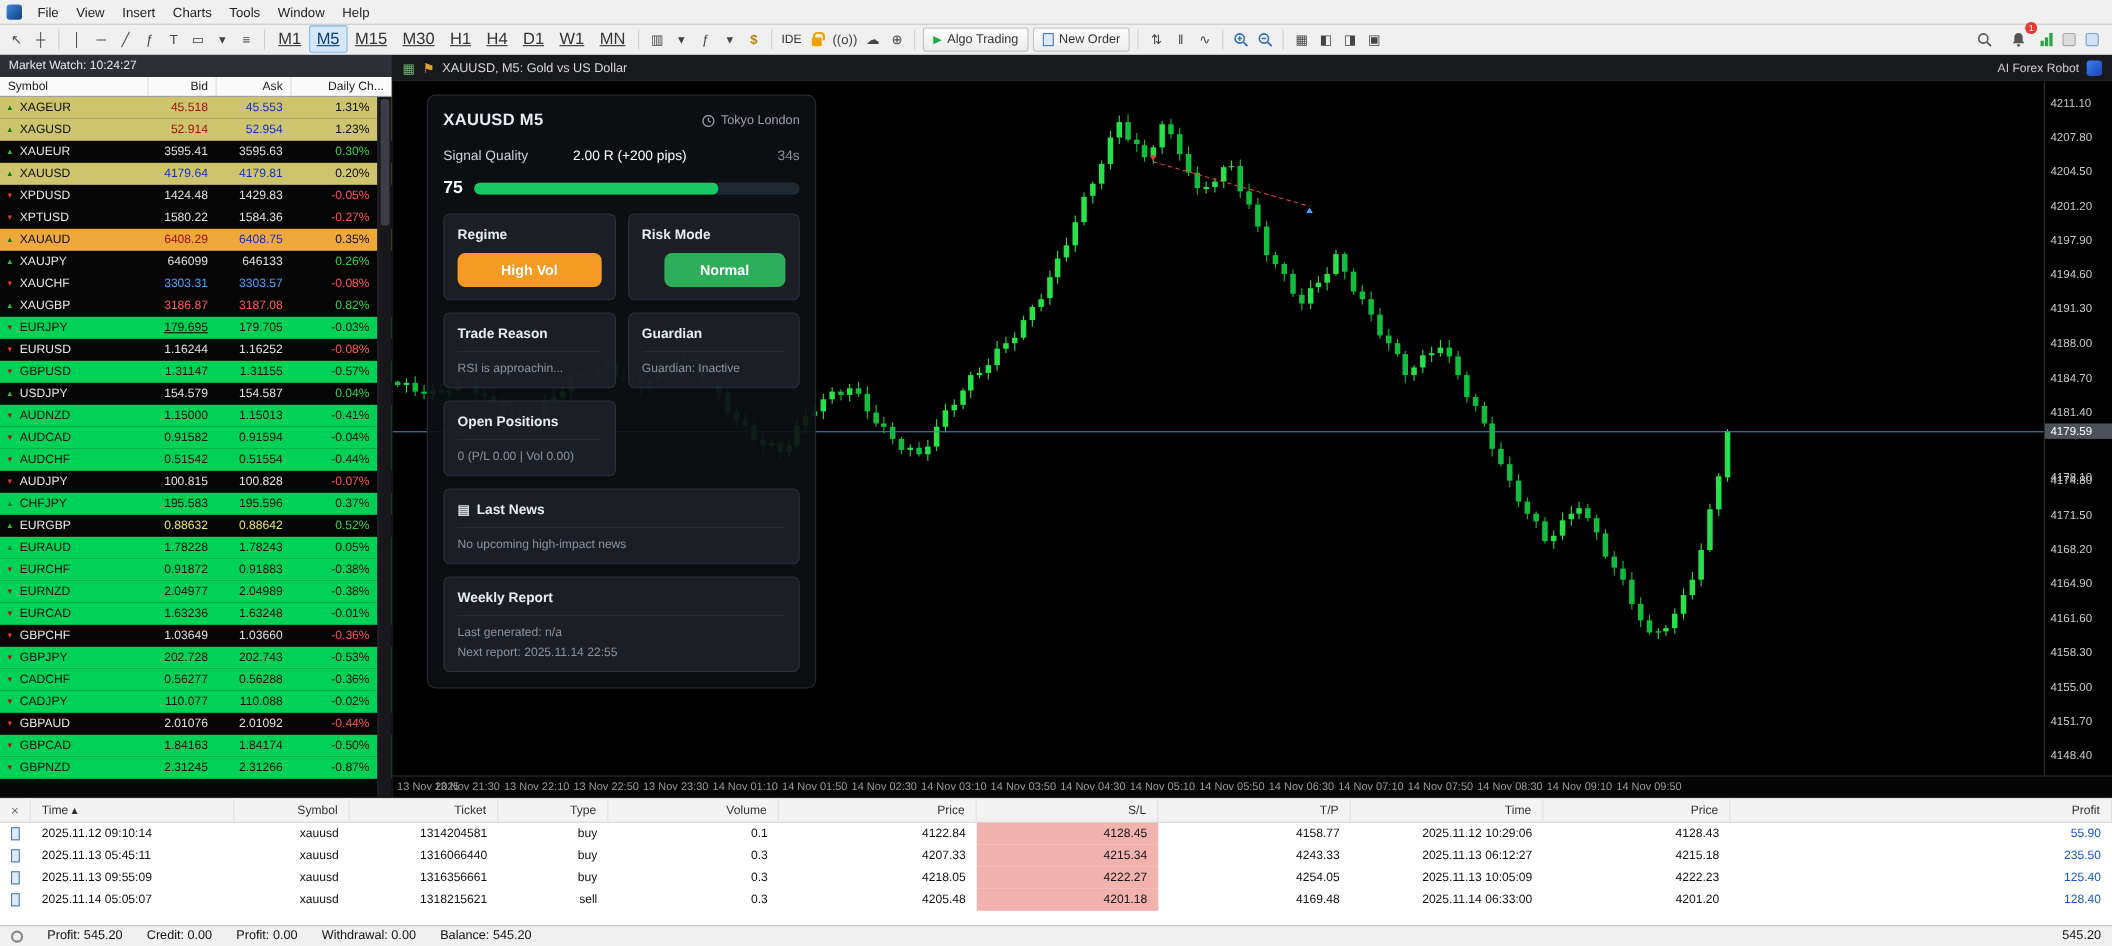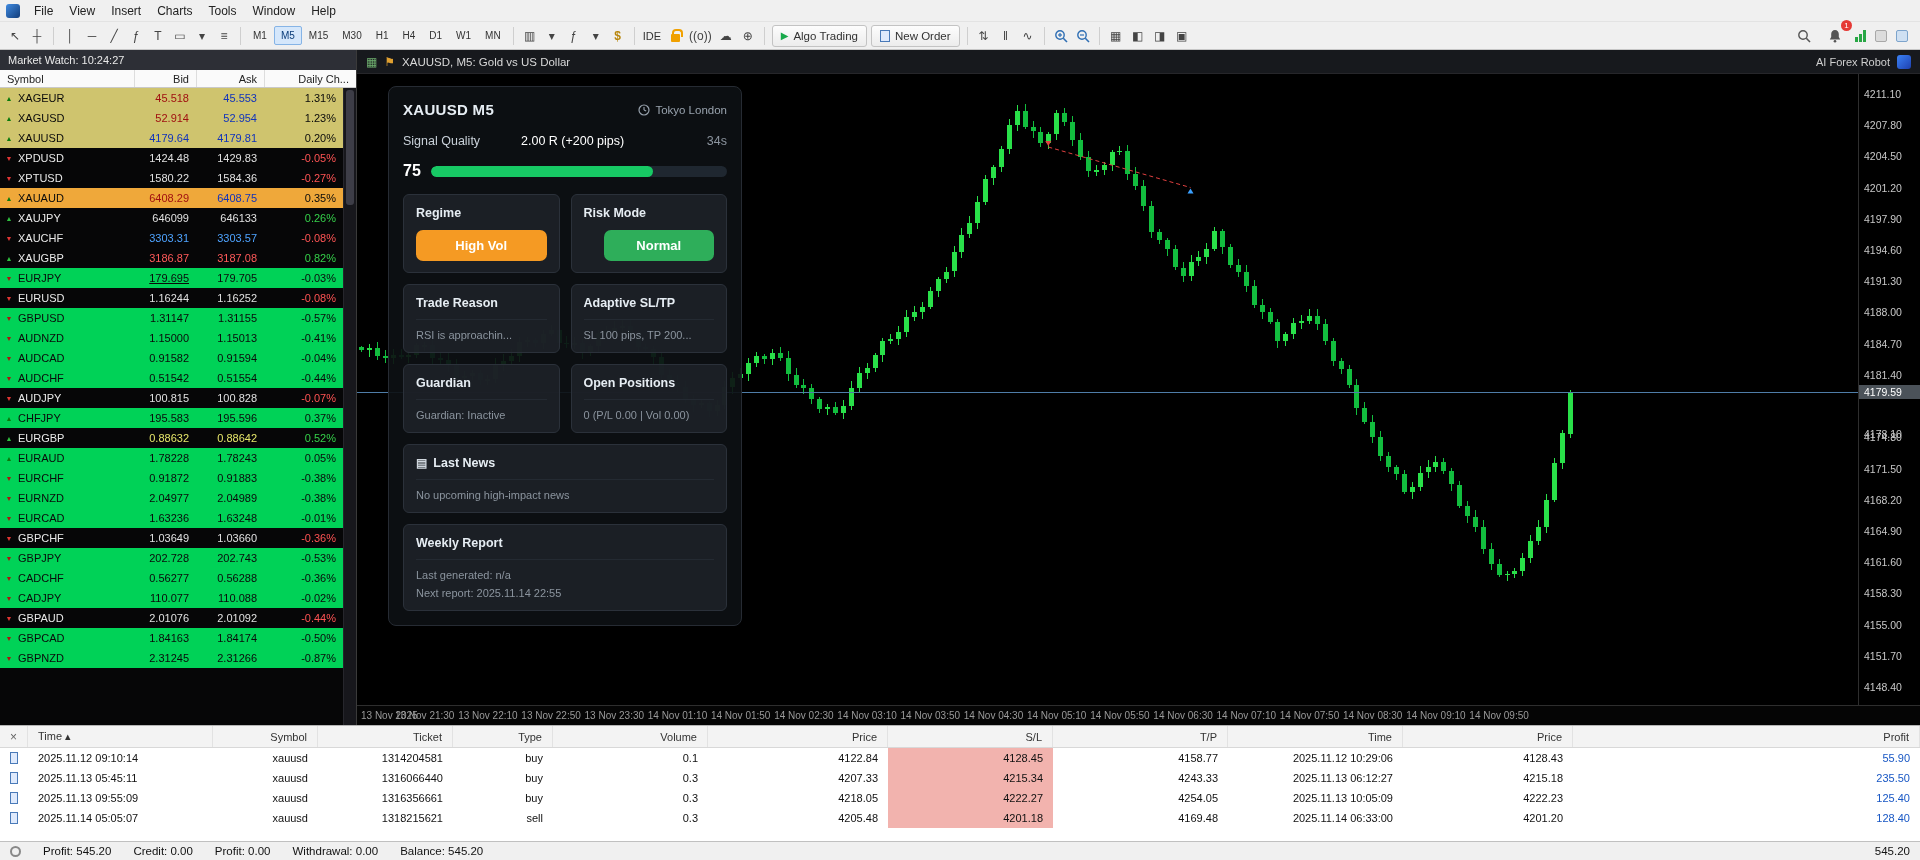--- a/index.html
+++ b/index.html
@@ -11,21 +11,21 @@
   .appicon{width:14px;height:14px;border-radius:3px;background:linear-gradient(135deg,#3f8ae0,#123d7a);margin-right:6px;}
   .menu-item{padding:2px 8px;color:#222;cursor:default;}
 
   
   .toolbar{height:28px;background:#f0f0f0;border-bottom:1px solid #c6c6c6;display:flex;align-items:center;padding:0 4px;}
   .tb-group{display:flex;align-items:center;}
   .tb-btn{min-width:22px;height:22px;display:flex;align-items:center;justify-content:center;color:#444;font-size:12px;padding:0 3px;border-radius:2px;}
   .tb-btn.gold{color:#b8860b;font-weight:bold;}
   .tb-btn.txt{font-size:11px;color:#333;}
   .tb-sep{width:1px;height:18px;background:#cfcfcf;margin:0 5px;}
-  .tf{font-size:10px;color:#333;padding:3px 6px;border-radius:2px;border:1px solid transparent;}
+  .tf{font-size:15px;color:#333;padding:3px 6px;border-radius:2px;border:1px solid transparent;text-decoration:underline;}
   .tf.active{background:#d5e7fb;border-color:#86b4e6;color:#0b3d7a;}
   .tb-wide{height:22px;display:flex;align-items:center;gap:5px;padding:0 8px;border:1px solid #c3c3c3;border-radius:3px;background:linear-gradient(#fdfdfd,#ececec);color:#333;font-size:11.5px;margin:0 2px;}
   .play-ico{color:#18a94b;font-size:10px;}
   .doc-ico{width:10px;height:12px;border:1px solid #4a7ab8;background:#dfeafc;display:inline-block;}
   .lock-ico{width:9px;height:8px;background:#f0a000;border-radius:1px;position:relative;margin-top:4px;display:inline-block;}
   .lock-ico:before{content:"";position:absolute;top:-5px;left:1px;width:7px;height:6px;border:2px solid #f0a000;border-bottom:none;border-radius:4px 4px 0 0;}
   .tb-right{margin-left:auto;display:flex;align-items:center;gap:9px;padding-right:8px;}
   .bell-wrap{position:relative;}
   .badge{position:absolute;top:-5px;right:-6px;background:#e53935;color:#fff;font-size:8px;min-width:11px;height:11px;border-radius:6px;display:flex;align-items:center;justify-content:center;padding:0 2px;}
   .levels-ico{display:flex;align-items:flex-end;gap:1px;height:12px;}
@@ -259,20 +259,27 @@
           <span class="num" style="color: rgb(17, 51, 187);">45.553</span>
           <span class="num" style="color: rgb(10, 10, 10);">1.31%</span>
         </div>
         <div class="mw-row bg-khaki">
           <span class="arr" style="color: rgb(10, 122, 10);">▲</span>
           <span style="color: rgb(10, 10, 10);">XAGUSD</span>
           <span class="num" style="color: rgb(160, 16, 16);">52.914</span>
           <span class="num" style="color: rgb(17, 51, 187);">52.954</span>
           <span class="num" style="color: rgb(10, 10, 10);">1.23%</span>
         </div>
+        <div class="mw-row">
+          <span class="arr" style="color: rgb(47, 191, 63);">▲</span>
+          <span style="color: rgb(232, 232, 232);">XAUEUR</span>
+          <span class="num" style="color: rgb(224, 224, 224);">3595.41</span>
+          <span class="num" style="color: rgb(224, 224, 224);">3595.63</span>
+          <span class="num" style="color: rgb(53, 208, 74);">0.30%</span>
+        </div>
         <div class="mw-row bg-khaki">
           <span class="arr" style="color: rgb(10, 122, 10);">▲</span>
           <span style="color: rgb(10, 10, 10);">XAUUSD</span>
           <span class="num" style="color: rgb(17, 51, 187);">4179.64</span>
           <span class="num" style="color: rgb(17, 51, 187);">4179.81</span>
           <span class="num" style="color: rgb(10, 10, 10);">0.20%</span>
         </div>
         <div class="mw-row">
           <span class="arr" style="color: rgb(224, 53, 53);">▼</span>
           <span style="color: rgb(232, 232, 232);">XPDUSD</span>
@@ -328,20 +335,27 @@
           <span class="num" style="color: rgb(224, 224, 224);">1.16244</span>
           <span class="num" style="color: rgb(224, 224, 224);">1.16252</span>
           <span class="num" style="color: rgb(255, 84, 84);">-0.08%</span>
         </div>
         <div class="mw-row bg-green">
           <span class="arr" style="color: rgb(176, 16, 16);">▼</span>
           <span style="color: rgb(10, 10, 10);">GBPUSD</span>
           <span class="num" style="color: rgb(10, 10, 10);">1.31147</span>
           <span class="num" style="color: rgb(10, 10, 10);">1.31155</span>
           <span class="num" style="color: rgb(10, 10, 10);">-0.57%</span>
+        </div>
+        <div class="mw-row">
+          <span class="arr" style="color: rgb(47, 191, 63);">▲</span>
+          <span style="color: rgb(232, 232, 232);">USDJPY</span>
+          <span class="num" style="color: rgb(224, 224, 224);">154.579</span>
+          <span class="num" style="color: rgb(224, 224, 224);">154.587</span>
+          <span class="num" style="color: rgb(53, 208, 74);">0.04%</span>
         </div>
         <div class="mw-row bg-green">
           <span class="arr" style="color: rgb(176, 16, 16);">▼</span>
           <span style="color: rgb(10, 10, 10);">AUDNZD</span>
           <span class="num" style="color: rgb(10, 10, 10);">1.15000</span>
           <span class="num" style="color: rgb(10, 10, 10);">1.15013</span>
           <span class="num" style="color: rgb(10, 10, 10);">-0.41%</span>
         </div>
         <div class="mw-row bg-green">
           <span class="arr" style="color: rgb(176, 16, 16);">▼</span>
@@ -507,24 +521,20 @@
               <div class="pc-title">Regime</div>
               <span class="pill pill-orange">High Vol</span>
             </div>
             <div class="pcard">
               <div class="pc-title">Risk Mode</div>
               <span class="pill pill-green">Normal</span>
             </div>
             <div class="pcard">
               <div class="pc-title">Trade Reason</div>
               <div class="pc-body">RSI is approachin...</div>
-            </div>
-            <div class="pcard">
-              <div class="pc-title">Adaptive SL/TP</div>
-              <div class="pc-body">SL 100 pips, TP 200...</div>
             </div>
             <div class="pcard">
               <div class="pc-title">Guardian</div>
               <div class="pc-body">Guardian: Inactive</div>
             </div>
             <div class="pcard">
               <div class="pc-title">Open Positions</div>
               <div class="pc-body">0 (P/L 0.00 | Vol 0.00)</div>
             </div>
           </div>

